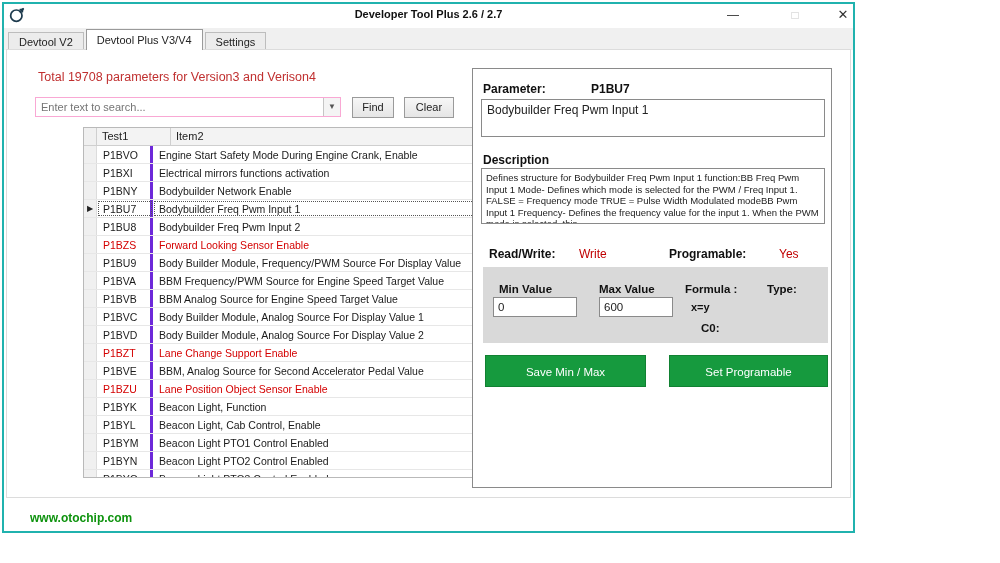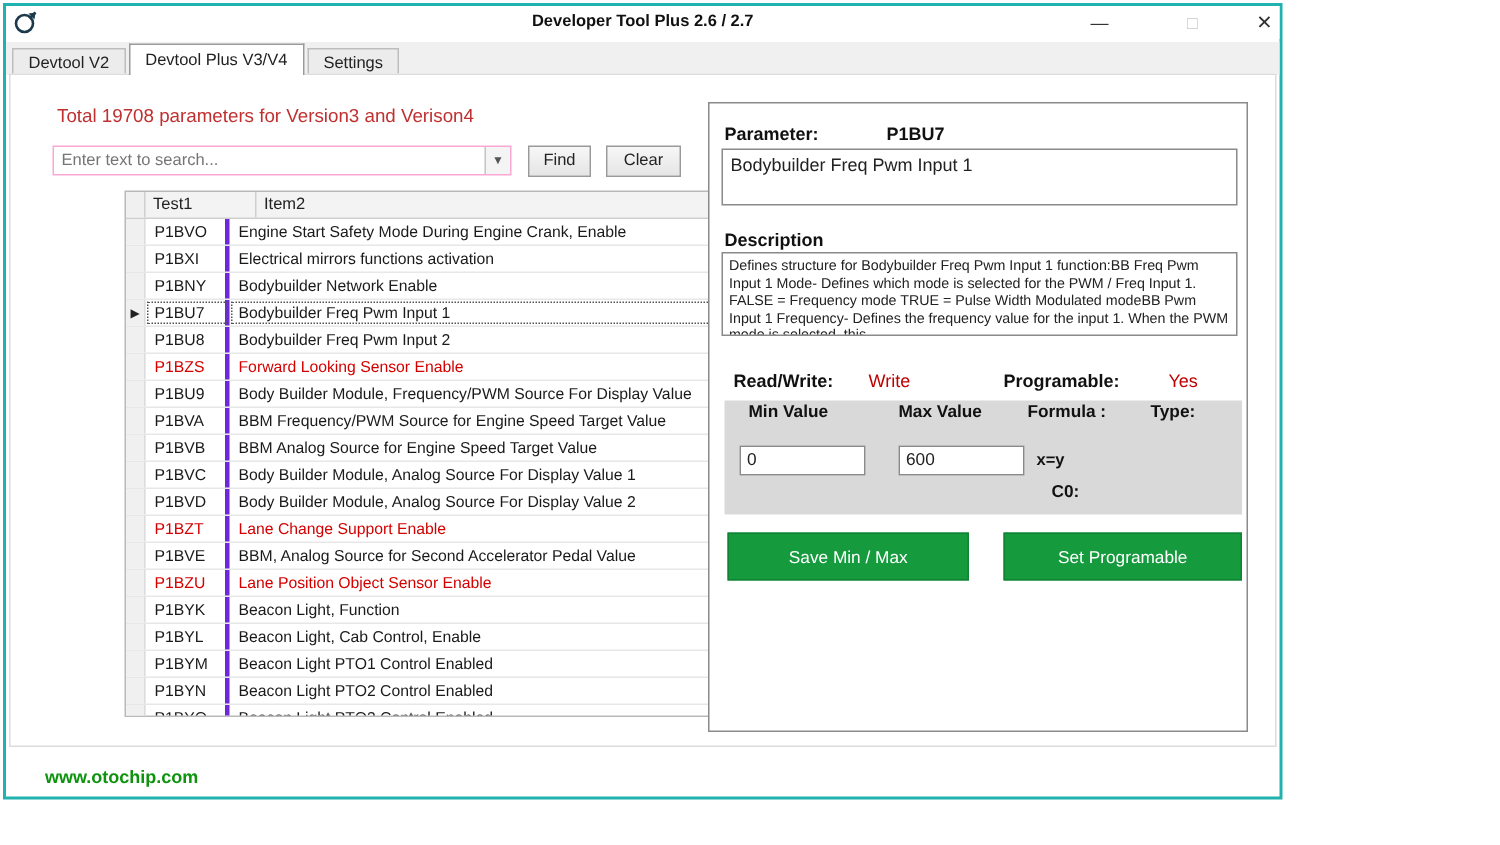--- a/index.html
+++ b/index.html
@@ -62,25 +62,25 @@
   .val-param { position:absolute; left:118px; top:13px; font-size:12px; font-weight:bold; color:#111; }
   .namebox { position:absolute; left:8px; top:30px; width:344px; height:38px; border:1px solid #8a8a8a; font-size:12px; color:#222; padding:3px 5px; }
   .lbl-desc { position:absolute; left:10px; top:84px; font-size:12px; font-weight:bold; color:#111; }
   .descbox { position:absolute; left:8px; top:99px; width:344px; height:56px; border:1px solid #8a8a8a; font-size:9.5px; line-height:11.5px; color:#222; padding:3px 4px; overflow:hidden; }
   .rw-row { position:absolute; left:0; top:178px; width:100%; height:16px; }
   .lbl-rw { position:absolute; left:16px; font-size:12px; font-weight:bold; color:#111; }
   .val-rw { position:absolute; left:106px; font-size:12px; color:#c00000; }
   .lbl-prog { position:absolute; left:196px; font-size:12px; font-weight:bold; color:#111; }
   .val-prog { position:absolute; left:306px; font-size:12px; color:#c00000; }
   .minmax { position:absolute; left:10px; top:198px; width:345px; height:76px; background:#d9d9d9; }
-  .mm-h { position:absolute; top:2px; font-size:11.5px; font-weight:bold; color:#111; }
+  .mm-h { position:absolute; top:16px; font-size:11.5px; font-weight:bold; color:#111; }
   .h-min { left:16px; } .h-max { left:116px; } .h-formula { left:202px; } .h-type { left:284px; }
   .mm-input { position:absolute; top:30px; height:20px; border:1px solid #8a8a8a; background:#fff; font-size:11.5px; color:#222; padding:0 4px; font-family:"Liberation Sans", sans-serif; }
   .in-min { left:10px; width:84px; }
-  .in-max { left:116px; width:84px; }
+  .in-max { left:116px; width:74px; }
   .mm-formula-val { position:absolute; left:208px; top:34px; font-size:11px; font-weight:bold; color:#111; }
   .mm-c0 { position:absolute; left:218px; top:55px; font-size:11.5px; font-weight:bold; color:#111; }
   .greenbtn { position:absolute; top:286px; height:32px; background:#169a3e; color:#fff; font-size:11.5px; text-align:center; line-height:32px; border:1px solid #118132; }
   .btn-save { left:12px; width:161px; }
   .btn-set { left:196px; width:159px; }
 </style>
 </head>
 <body>
 
 <div class="canvas">

